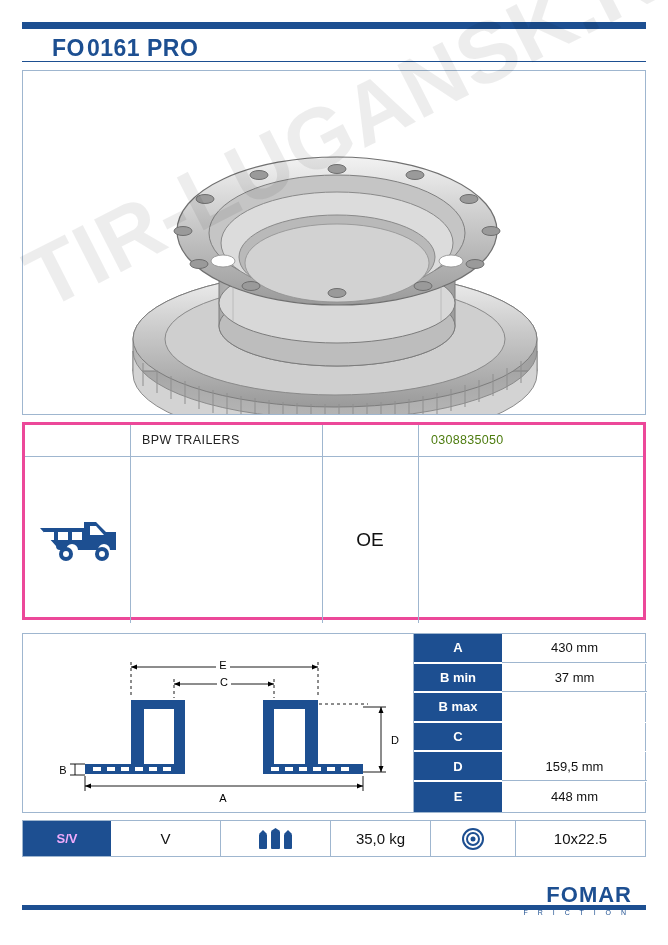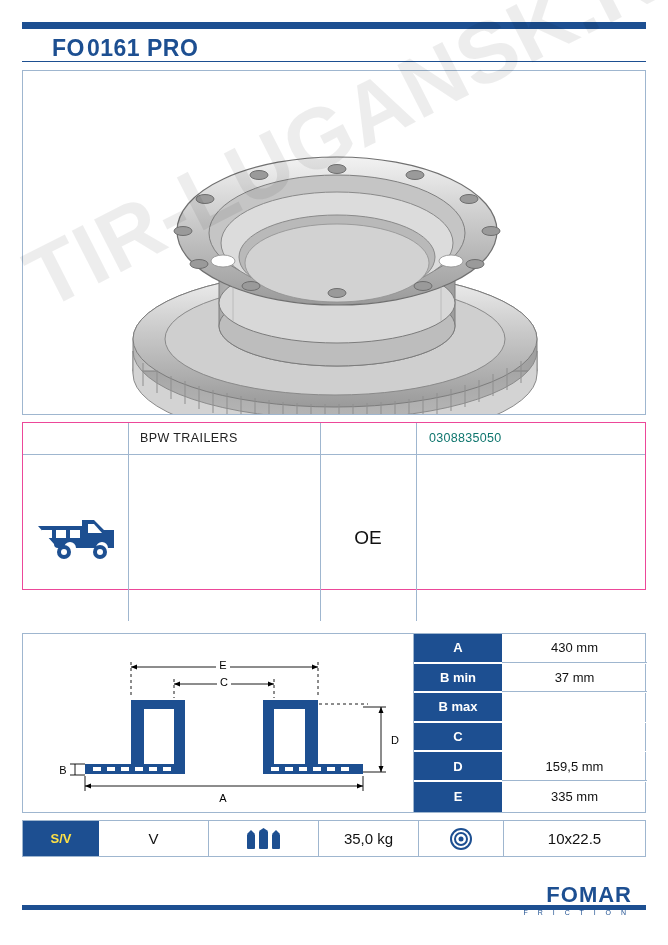--- a/index.html
+++ b/index.html
@@ -67,38 +67,38 @@
     overflow: hidden;
   }
 
   
   .disc-wrap { position: absolute; left: 0; top: 0; width: 624px; height: 345px; }
 
   
   .info-table {
     position: absolute;
     left: 22px; top: 422px;
-    width: 624px; height: 168px;
-    border: 1px solid #ec4899;
+    width: 624px; height: 198px;
+    border: 3px solid #ec4899;
   }
   .info-row-top {
     position: absolute; left: 0; top: 0; width: 100%; height: 32px;
     border-bottom: 1px solid #9fb6cf;
   }
   .cell-div-1 { position: absolute; left: 105px; top: 0; width: 1px; height: 198px; background: #9fb6cf; }
   .cell-div-2 { position: absolute; left: 297px; top: 0; width: 1px; height: 198px; background: #9fb6cf; }
   .cell-div-3 { position: absolute; left: 393px; top: 0; width: 1px; height: 198px; background: #9fb6cf; }
 
   .brand-text {
     position: absolute; left: 117px; top: 8px;
     font-size: 12.5px; color: #222; letter-spacing: 0.4px;
   }
   .oe-number {
     position: absolute; left: 406px; top: 8px;
-    font-size: 12.5px; color: #0f766e; letter-spacing: 0.3px;
+    font-size: 12.5px; color: #4d7c0f; letter-spacing: 0.3px;
   }
   .oe-label {
     position: absolute; left: 297px; top: 32px;
     width: 96px; height: 166px;
     display: flex; align-items: center; justify-content: center;
     font-size: 19px; color: #111;
   }
   .truck-icon {
     position: absolute; left: 0; top: 32px;
     width: 105px; height: 166px;
@@ -146,23 +146,23 @@
   
   .spec-strip {
     position: absolute;
     left: 22px; top: 820px;
     width: 624px; height: 37px;
     border: 1px solid #9fb6cf;
     display: flex;
     align-items: stretch;
   }
   .spec-key {
-    width: 76px;
+    width: 88px;
     background: #1d4f91;
-    color: #fde047; font-weight: bold; font-size: 13px;
+    color: #f0abfc; font-weight: bold; font-size: 13px;
     display: flex; align-items: center; justify-content: center;
   }
   .spec-cell {
     display: flex; align-items: center; justify-content: center;
     font-size: 15px; color: #111;
     border-right: 1px solid #9fb6cf;
   }
   .spec-v { width: 110px; }
   .spec-icon1 { width: 110px; }
   .spec-weight { width: 100px; }
@@ -422,21 +422,21 @@
       </div>
       <div class="dim-row">
         <div class="dim-key">C</div>
       </div>
       <div class="dim-row">
         <div class="dim-key">D</div>
         <div class="dim-val">159,5 mm</div>
       </div>
       <div class="dim-row">
         <div class="dim-key">E</div>
-        <div class="dim-val">335 mm</div>
+        <div class="dim-val">448 mm</div>
       </div>
     </div>
   </div>
 
   <div class="spec-strip">
     <div class="spec-key">S/V</div>
     <div class="spec-cell spec-v">V</div>
     <div class="spec-cell spec-icon1">
       <svg width="40" height="22" viewBox="0 0 40 22" xmlns="http://www.w3.org/2000/svg">
         <g fill="#1d4f91">

